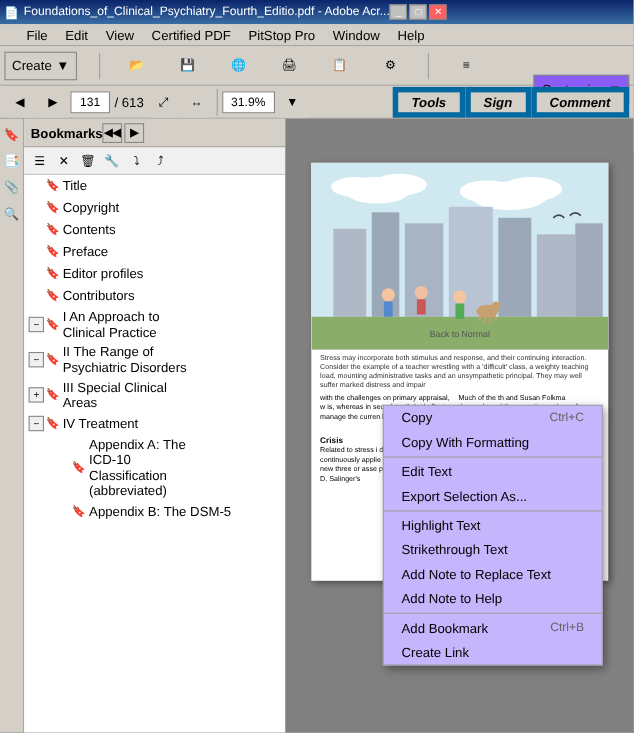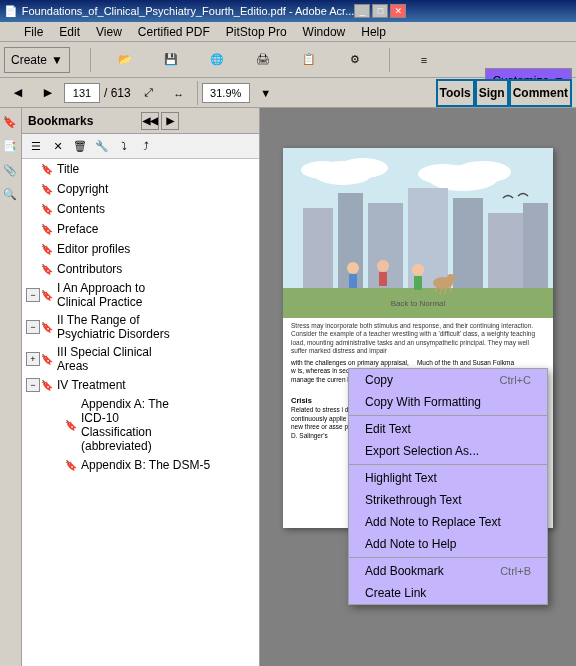--- a/index.html
+++ b/index.html
@@ -107,27 +107,28 @@
       text-align: center;
       font-size: 11px;
       background: white;
     }
     .nav-tabs {
       margin-left: auto;
       display: flex;
     }
     .nav-tab {
       height: 28px;
-      padding: 0 2px;
+      padding: 0 12px;
       display: flex; align-items: center;
       background: #d4d0c8;
-      border: 2px solid #0369a1;
+      border: 5px solid #0369a1;
       cursor: pointer;
       font-size: 12px;
       font-weight: bold;
+      font-style: italic;
     }
 
     
     .main-area {
       display: flex;
       height: calc(666px - 22px - 20px - 36px - 30px);
       background: #808080;
     }
 
     
@@ -141,21 +142,20 @@
     }
     .sidebar-header {
       background: #d4d0c8;
       height: 26px;
       display: flex;
       align-items: center;
       padding: 0 6px;
       border-bottom: 1px solid #a0a0a0;
       font-weight: bold;
       font-size: 12px;
-      gap: 48px;
     }
     .sidebar-nav-btns { display: flex; gap: 2px; }
     .sidebar-nav-btn {
       width: 18px; height: 18px;
       background: #d4d0c8;
       border: 1px solid #888;
       display: flex; align-items: center; justify-content: center;
       cursor: pointer; font-size: 10px;
     }
 

